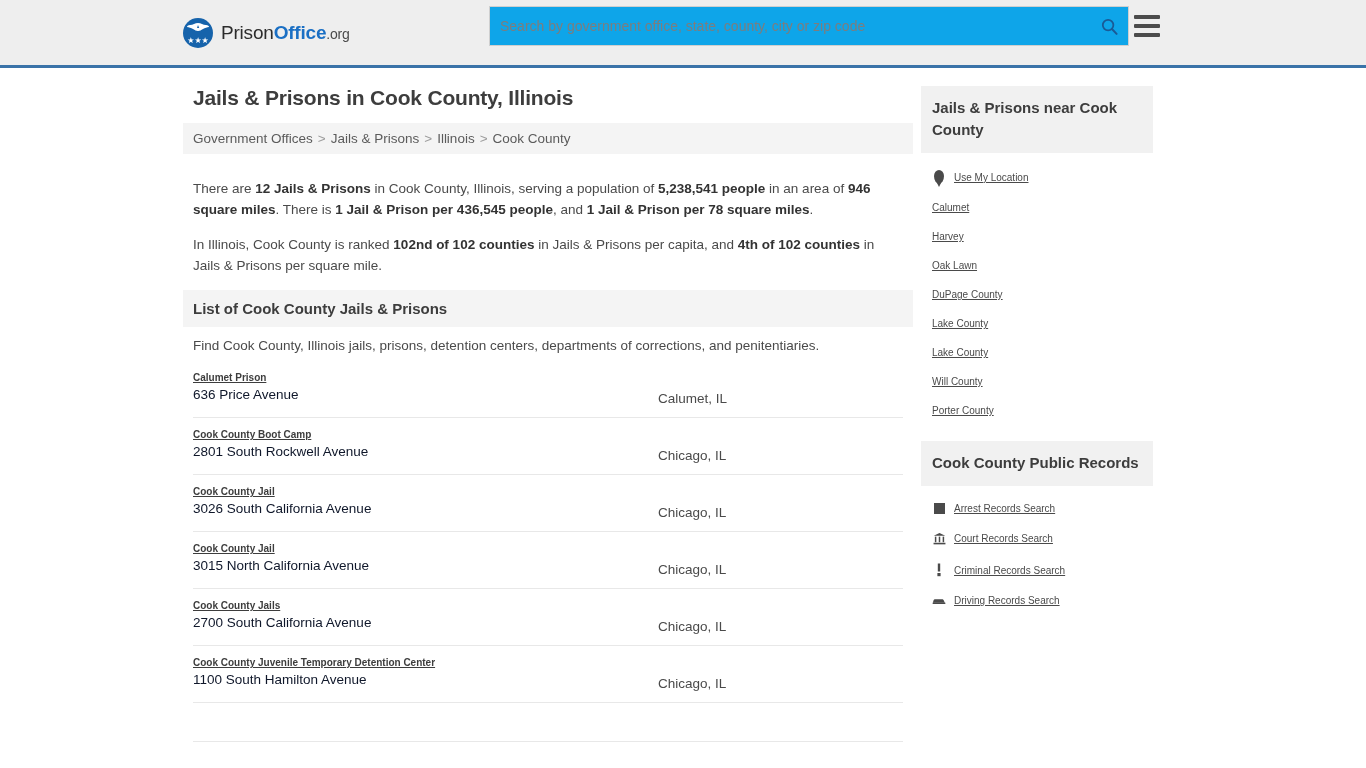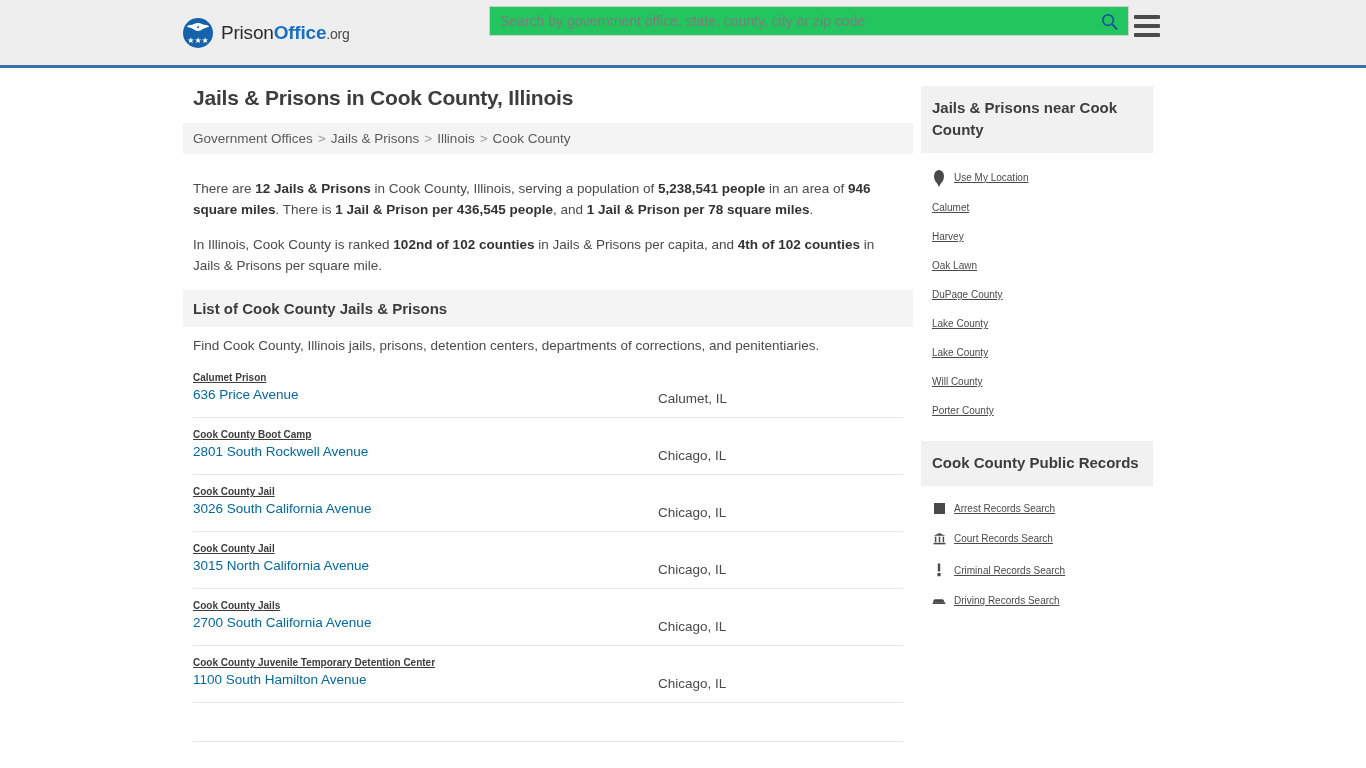--- a/index.html
+++ b/index.html
@@ -63,22 +63,22 @@
   }
   .brand-text .w1 { color: #2c2c2c; font-weight: 400; }
   .brand-text .w2 { color: #1a6fc4; font-weight: 700; }
   .brand-text .w3 { color: #4a4a4a; font-size: 14px; }
 
   .search-wrap {
     position: absolute;
     left: 306px;
     top: 6px;
     width: 640px;
-    height: 30px;
-    background: #22c55e;
+    height: 40px;
+    background: #0ea5e9;
     border: 1px solid #cfcfcf;
     display: flex;
     align-items: center;
   }
   .search-input {
     flex: 1 1 auto;
     border: none;
     outline: none;
     height: 28px;
     padding: 0 10px;
@@ -184,21 +184,21 @@
     display: inline-block;
     font-size: 10px;
     font-weight: 700;
     color: #3d3d3d;
     text-decoration: underline;
     cursor: pointer;
     margin-bottom: 4px;
   }
   .lr-addr {
     font-size: 13.5px;
-    color: #0369a1;
+    color: #0f172a;
   }
   .lr-city {
     font-size: 13.5px;
     color: #4a4a4a;
   }
 
   
   .side-card { margin-bottom: 16px; }
   .side-head {
     background: #f1f1f1;

